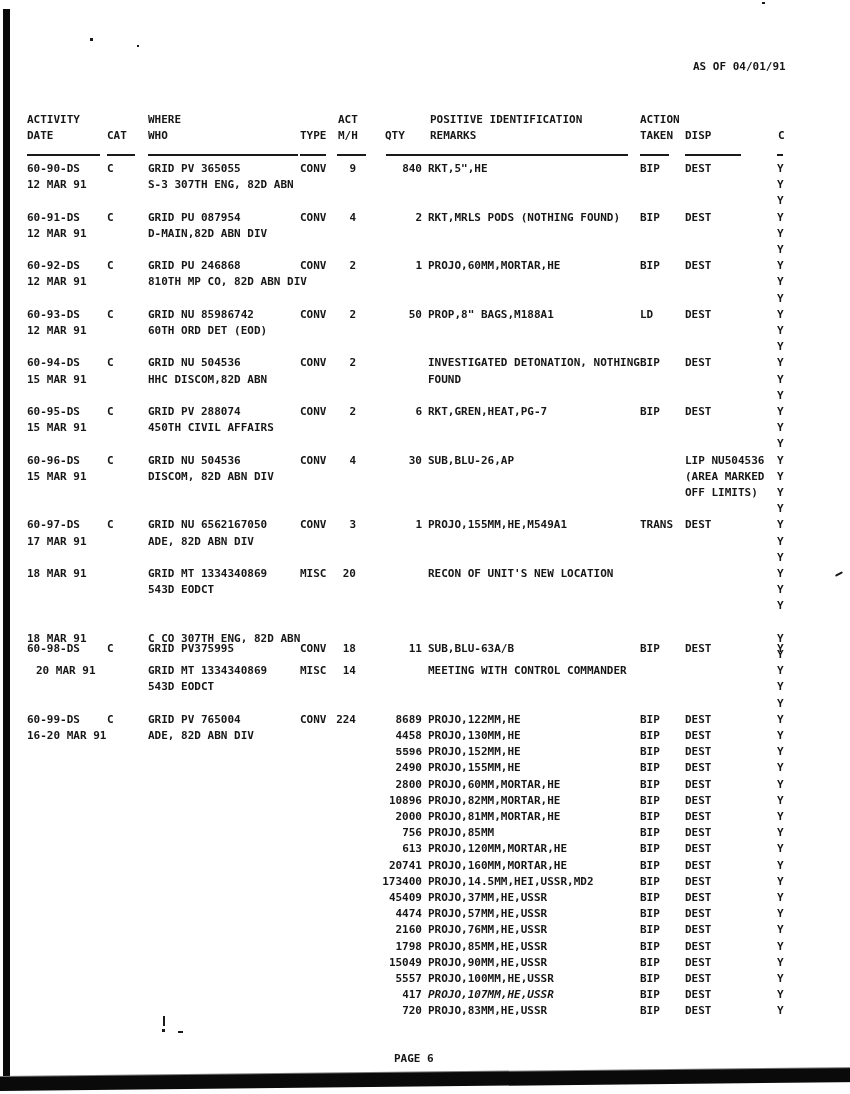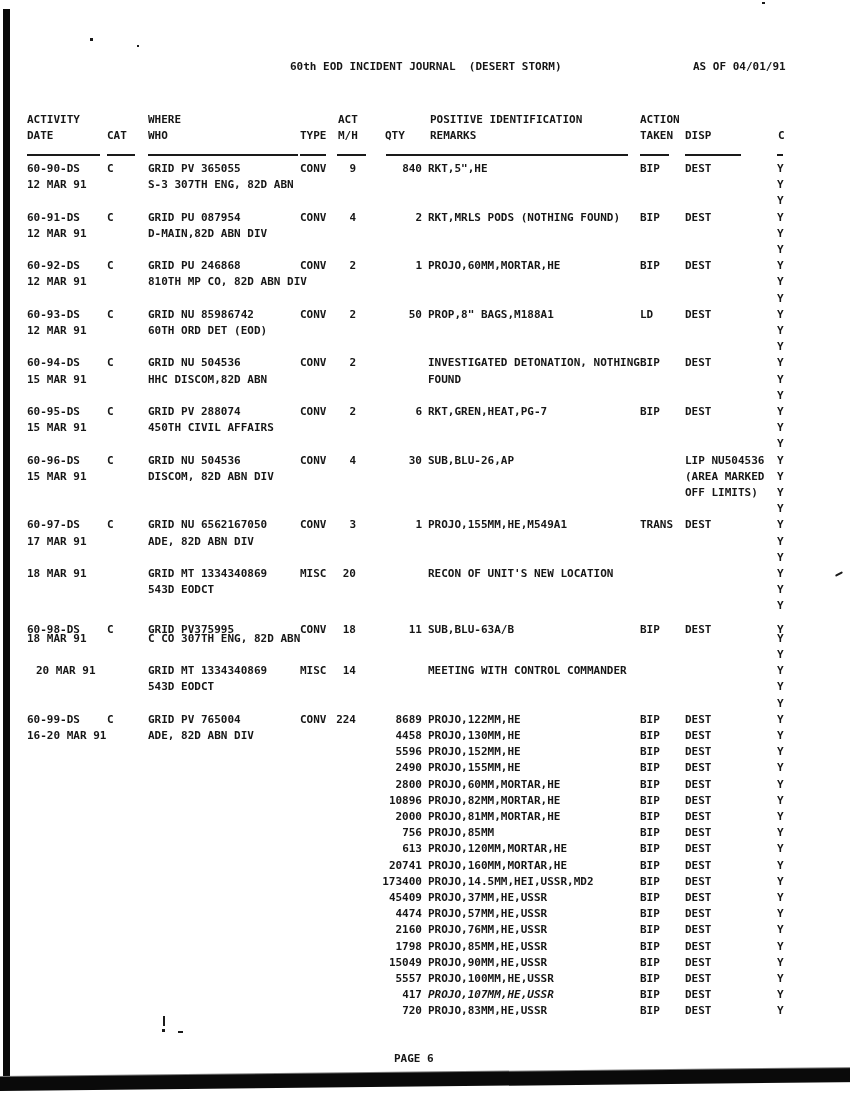--- a/index.html
+++ b/index.html
@@ -16,21 +16,20 @@
   .speck{position:absolute;background:#1a1a1a;}
 </style>
 </head>
 <body>
 
 <div class="page">
 
   <div class="bar-left"></div>
   <div class="bar-bottom"></div>
 
-  <div class="t" style="left:290px;top:60px;">60th EOD INCIDENT JOURNAL  (DESERT STORM)</div>
   <div class="t" style="left:693px;top:60px;">AS OF 04/01/91</div>
 
   <div class="t" style="left:27px;top:113px;">ACTIVITY</div>
   <div class="t" style="left:148px;top:113px;">WHERE</div>
   <div class="t" style="left:338px;top:113px;">ACT</div>
   <div class="t" style="left:430px;top:113px;">POSITIVE IDENTIFICATION</div>
   <div class="t" style="left:640px;top:113px;">ACTION</div>
 
   <div class="t" style="left:27px;top:129px;">DATE</div>
   <div class="t" style="left:107px;top:129px;">CAT</div>
@@ -226,21 +225,21 @@
         <span style="left: 428px;">RECON OF UNIT'S NEW LOCATION</span>
         <span style="left: 777px;">Y</span>
       </div>
       <div class="line" style="top: 583.2px;">
         <span style="left: 148px;">543D EODCT</span>
         <span style="left: 777px;">Y</span>
       </div>
       <div class="line" style="top: 599.4px;">
         <span style="left: 777px;">Y</span>
       </div>
-      <div class="line" style="top: 623px;">
+      <div class="line" style="top: 642px;">
         <span style="left: 27px;">60-98-DS</span>
         <span style="left: 107px;">C</span>
         <span style="left: 148px;">GRID PV375995</span>
         <span style="left: 300px;">CONV</span>
         <span style="left: 326px; width: 30px; text-align: right;">18</span>
         <span style="left: 340px; width: 82px; text-align: right;">11</span>
         <span style="left: 428px;">SUB,BLU-63A/B</span>
         <span style="left: 640px;">BIP</span>
         <span style="left: 685px;">DEST</span>
         <span style="left: 777px;">Y</span>
@@ -283,21 +282,21 @@
       <div class="line" style="top: 729px;">
         <span style="left: 27px;">16-20 MAR 91</span>
         <span style="left: 148px;">ADE, 82D ABN DIV</span>
         <span style="left: 340px; width: 82px; text-align: right;">4458</span>
         <span style="left: 428px;">PROJO,130MM,HE</span>
         <span style="left: 640px;">BIP</span>
         <span style="left: 685px;">DEST</span>
         <span style="left: 777px;">Y</span>
       </div>
       <div class="line" style="top: 745.2px;">
-        <span style="left: 340px; width: 82px; text-align: right;">5596</span>
+        <span style="left: 340px; width: 82px; text-align: right; font-family: Liberation Mono, monospace;">5596</span>
         <span style="left: 428px;">PROJO,152MM,HE</span>
         <span style="left: 640px;">BIP</span>
         <span style="left: 685px;">DEST</span>
         <span style="left: 777px;">Y</span>
       </div>
       <div class="line" style="top: 761.4px;">
         <span style="left: 340px; width: 82px; text-align: right;">2490</span>
         <span style="left: 428px;">PROJO,155MM,HE</span>
         <span style="left: 640px;">BIP</span>
         <span style="left: 685px;">DEST</span>

